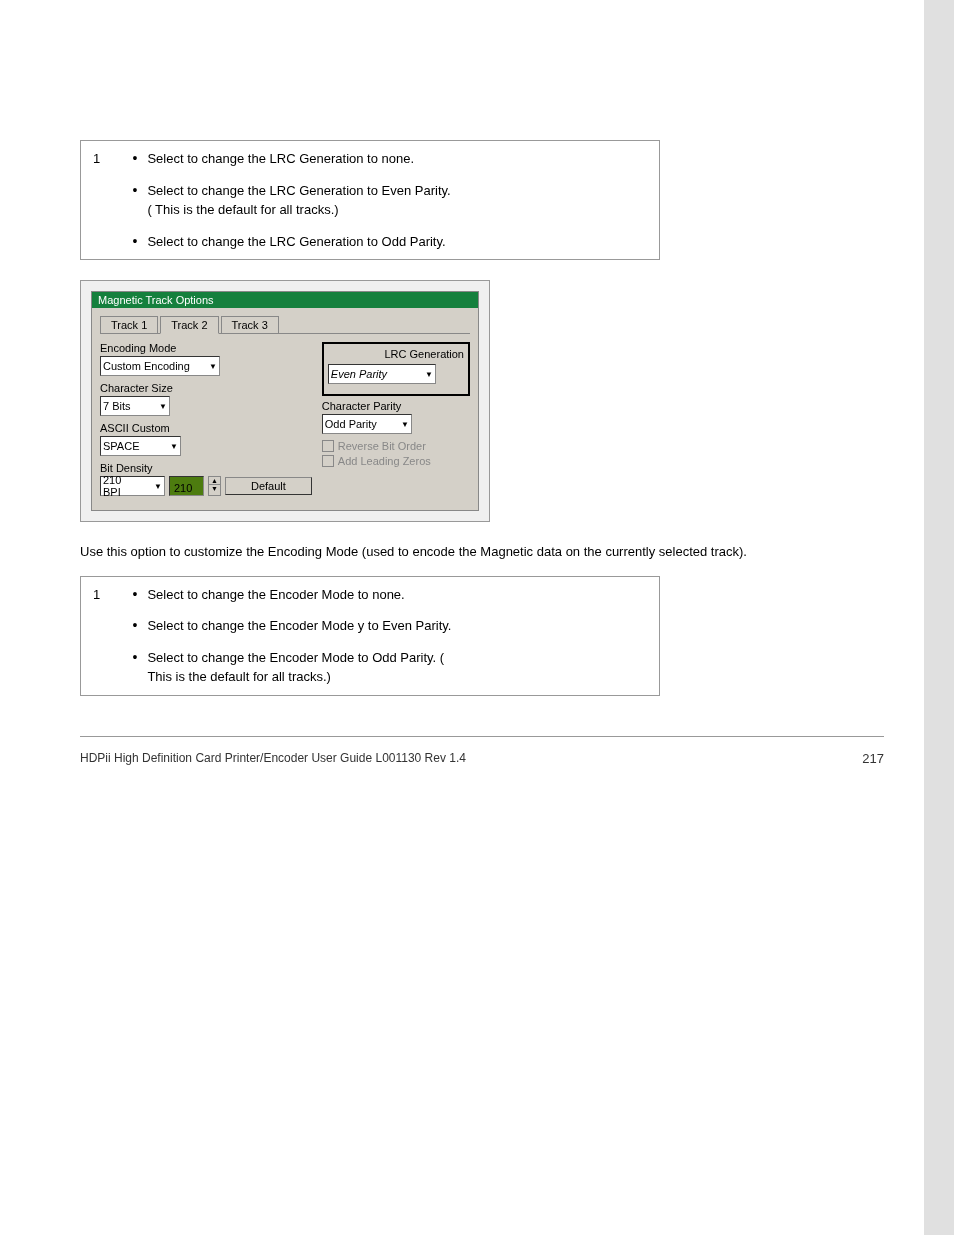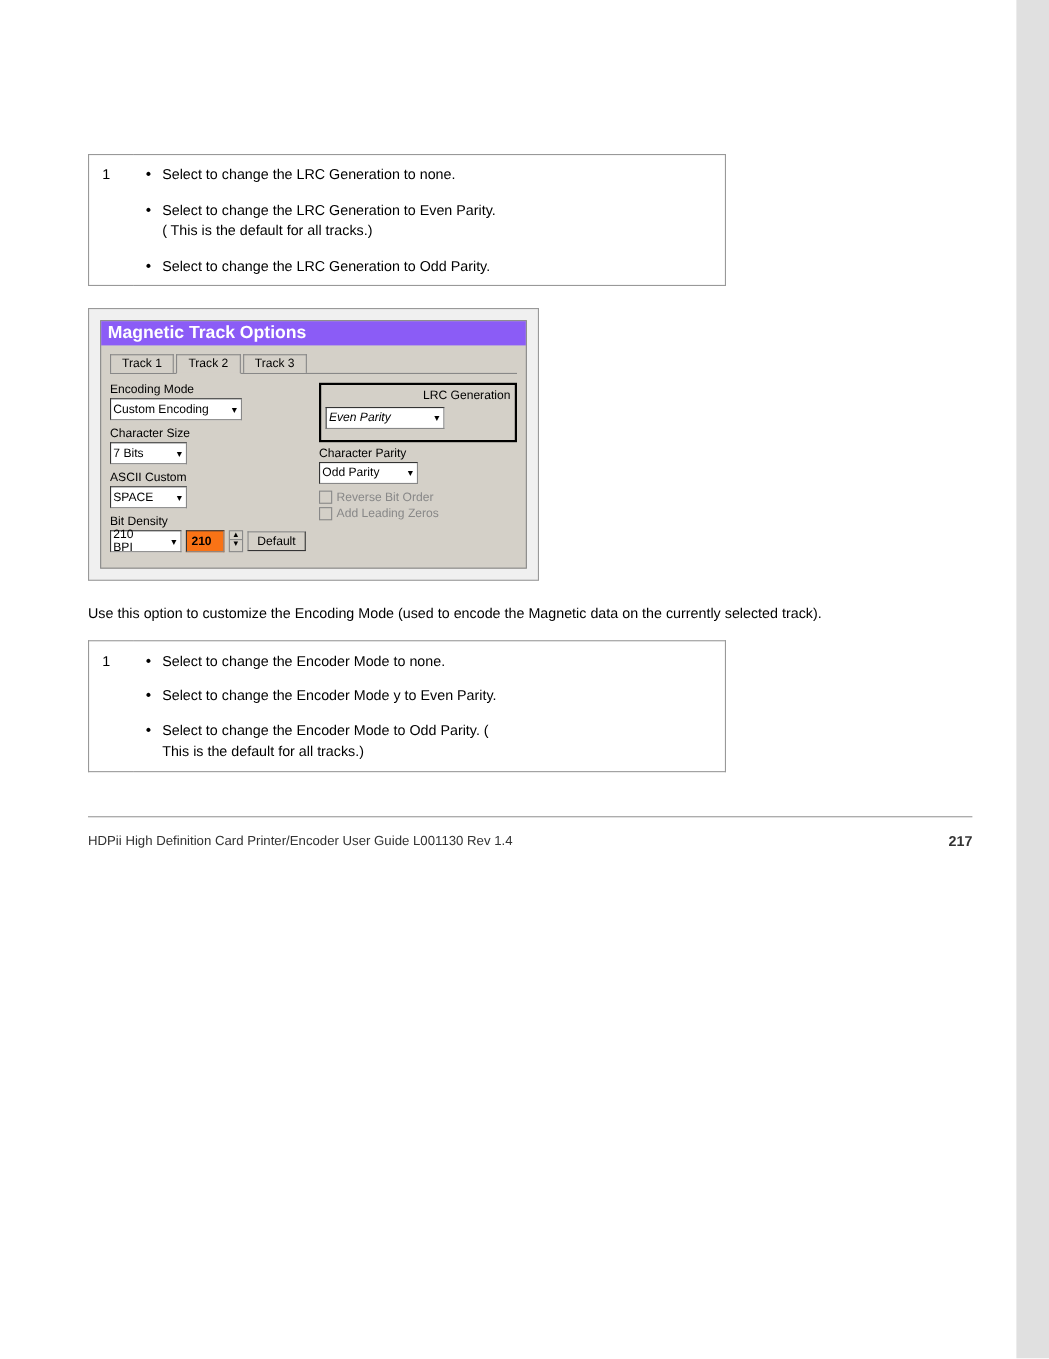--- a/index.html
+++ b/index.html
@@ -86,25 +86,25 @@
     }
 
     .dialog-window {
       border: 1px solid #888;
       background: #d4d0c8;
       font-family: 'Arial', sans-serif;
       font-size: 11px;
     }
 
     .dialog-titlebar {
-      background: #8b5cf6;
+      background: #15803d;
       color: white;
       padding: 2px 6px;
-      font-size: 16px;
-      font-weight: bold;
+      font-size: 11px;
+      font-weight: normal;
     }
 
     .dialog-body {
       padding: 8px;
     }
 
     .tab-bar {
       display: flex;
       border-bottom: 1px solid #888;
       margin-bottom: 8px;
@@ -187,35 +187,34 @@
     .checkbox-box {
       width: 12px;
       height: 12px;
       border: 1px solid #888;
       background: #d4d0c8;
       display: inline-block;
     }
 
     .spinbox {
       border: 1px inset #888;
-      background: #f97316;
+      background: #4d7c0f;
       font-size: 11px;
       padding: 1px 4px;
       height: 20px;
       width: 35px;
       display: flex;
-      align-items: center;
-      font-weight: bold;
+      align-items: flex-end;
     }
 
     .default-btn {
       border: 1px outset #888;
       background: #d4d0c8;
       font-size: 11px;
-      padding: 2px 8px;
+      padding: 2px 25px;
       cursor: pointer;
     }
 
     .description-text {
       font-size: 13px;
       margin-bottom: 14px;
       line-height: 1.5;
     }
 
     .footer {
@@ -223,21 +222,21 @@
       padding-top: 14px;
       border-top: 1px solid #999;
       display: flex;
       justify-content: space-between;
       font-size: 12px;
       color: #333;
     }
 
     .page-num {
       font-size: 13px;
-      font-weight: bold;
+      font-weight: normal;
     }
 
     
     .top-spacer {
       height: 120px;
     }
   </style>
 </head>
 <body>
 
@@ -310,21 +309,21 @@
               <div class="field-label">Character Size</div>
               <div class="field-row">
                 <div class="win-select" style="width:70px;text-align:center;">
                   <span>7 Bits</span>
                   <span class="win-select-arrow">▼</span>
                 </div>
               </div>
 
               <div class="field-label">ASCII Custom</div>
               <div class="field-row">
-                <div class="win-select" style="width:70px;">
+                <div class="win-select" style="width:81px;">
                   <span>SPACE</span>
                   <span class="win-select-arrow">▼</span>
                 </div>
               </div>
 
               <div class="field-label">Bit Density</div>
               <div class="field-row">
                 <div class="win-select" style="width:65px;gap:20px;">
                   <span>210 BPI</span>
                   <span class="win-select-arrow">▼</span>

